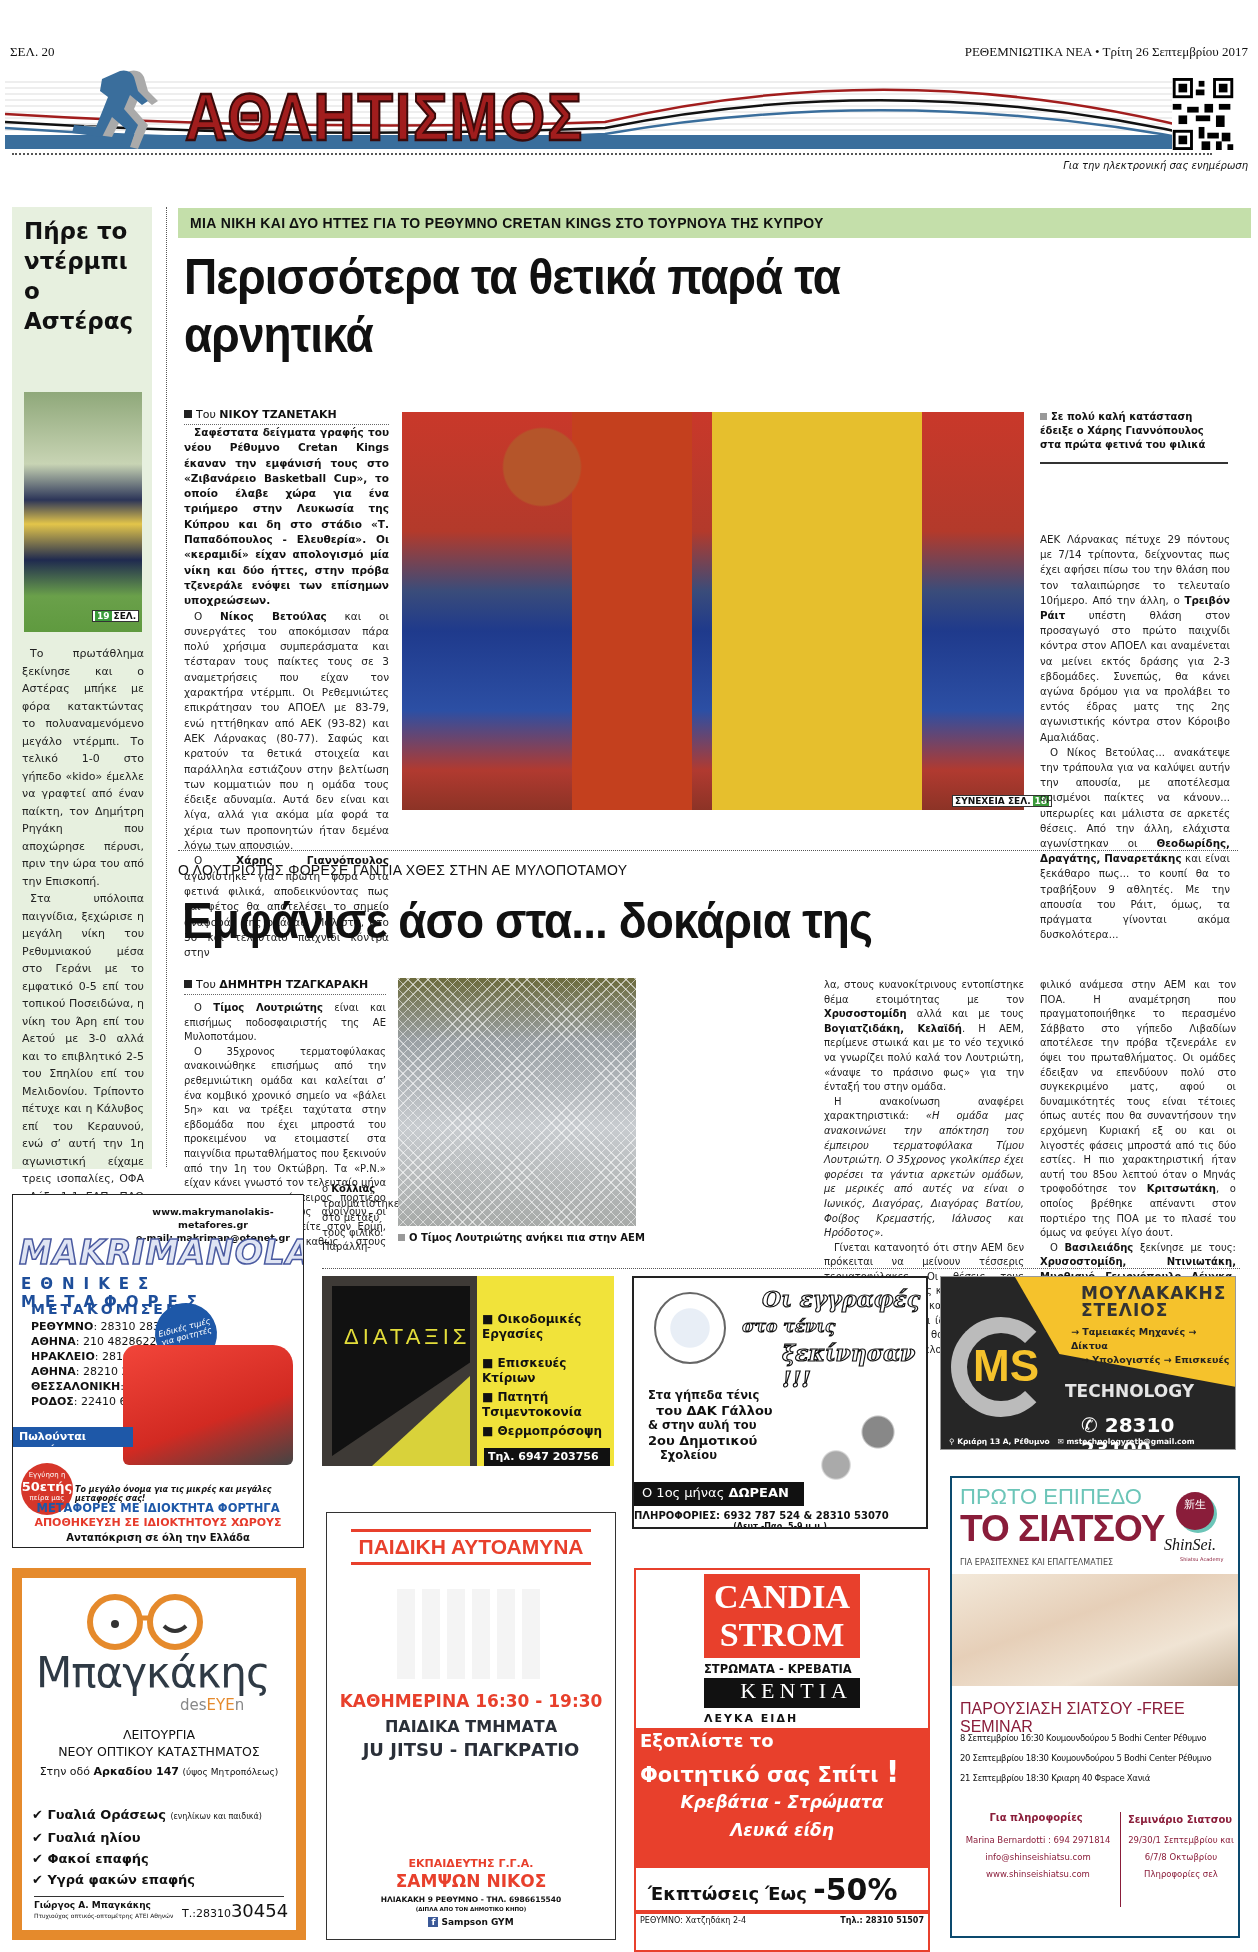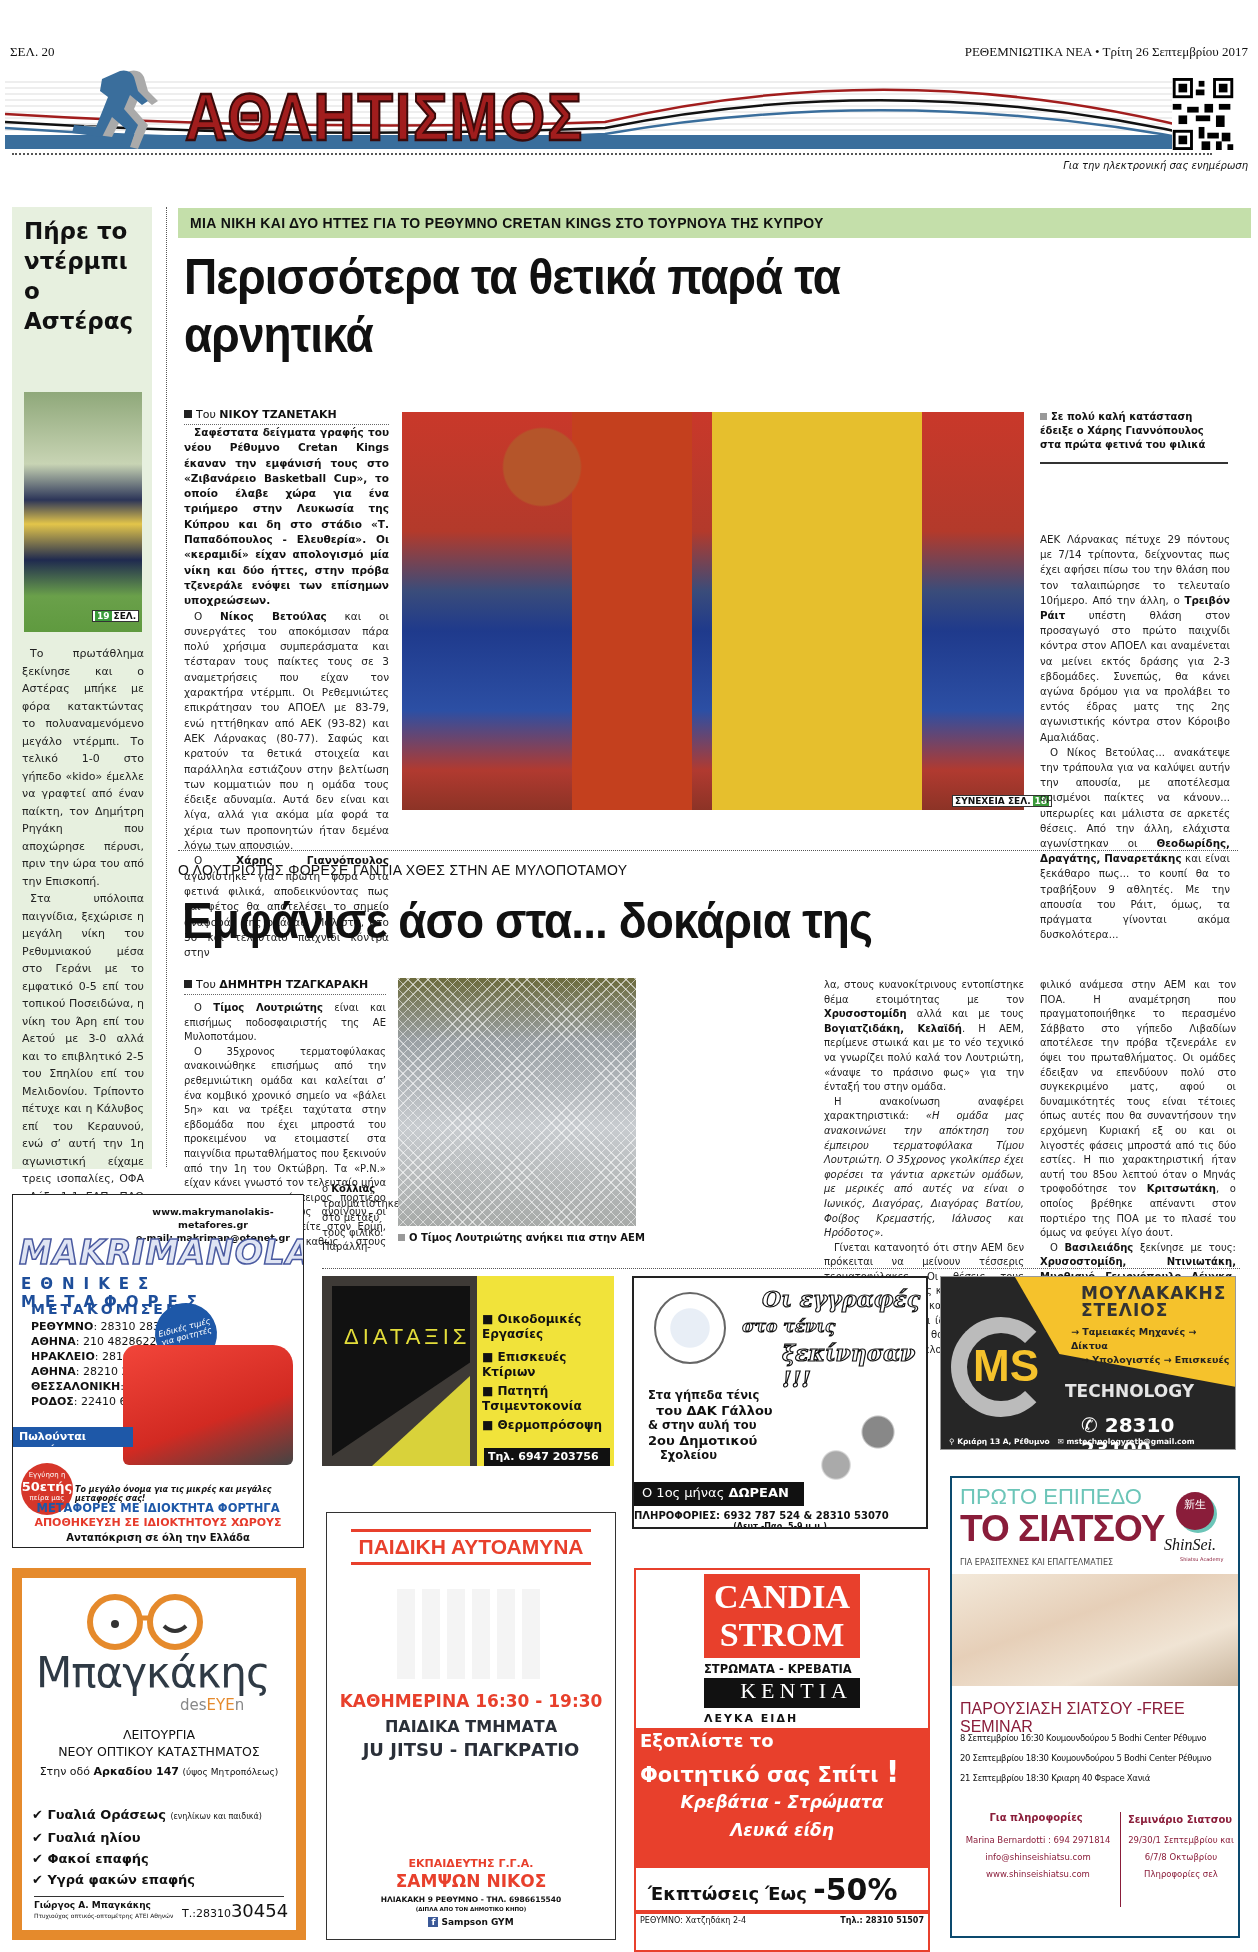--- a/index.html
+++ b/index.html
@@ -240,21 +240,21 @@
     <div class="abs" style="left:160px;top:322px;font-size:11px"><span>Τ.:28310</span><span style="font-size:18px">30454</span></div>
   </div>
 </div>
 
 <div class="ad ad-diat">
   <div class="abs" style="left:10px;top:10px;width:138px;height:170px;background:#111;clip-path:polygon(0 0,100% 0,100% 45%,0 100%)"></div>
   <div class="abs" style="left:50px;top:100px;width:98px;height:90px;background:#d9d23a;clip-path:polygon(100% 0,100% 100%,0 100%)"></div>
   <div class="abs" style="left:22px;top:48px;font-size:22px;color:#e3dd3a;letter-spacing:4px;font-family:'Liberation Sans',sans-serif">ΔΙΑΤΑΞΙΣ</div>
   <div class="abs" style="left:155px;top:0;width:137px;height:190px;background:#f1e33a"></div>
   <div class="abs" style="left:160px;top:36px;font-size:12px;font-weight:bold;line-height:15px">
-    <div style="margin-bottom:8px">■ <span>Οικοδομικές Εργασίες</span></div>
+    <div style="margin-bottom:14px">■ <span>Οικοδομικές Εργασίες</span></div>
     <div style="margin-bottom:4px">■ <span>Επισκευές Κτίριων</span></div>
     <div style="margin-bottom:4px">■ <span>Πατητή Τσιμεντοκονία</span></div>
     <div>■ <span>Θερμοπρόσοψη</span></div>
   </div>
   <div class="abs" style="left:162px;top:172px;width:126px;height:18px;background:#111;color:#fff;font-size:11px;font-weight:bold;padding:2px 4px">Τηλ. 6947 203756</div>
 </div>
 
 <div class="ad ad-aut">
   <div class="abs" style="left:24px;top:16px;width:240px;border-top:3px solid #e8402c;border-bottom:3px solid #e8402c;text-align:center;font-size:21px;font-weight:bold;color:#e8402c;padding:3px 0;font-family:'Liberation Sans',sans-serif">ΠΑΙΔΙΚΗ ΑΥΤΟΑΜΥΝΑ</div>
   <div class="abs" style="left:70px;top:76px;width:150px;height:90px;background:repeating-linear-gradient(90deg,#f4f4f4 0 18px,#fff 18px 25px)"></div>

